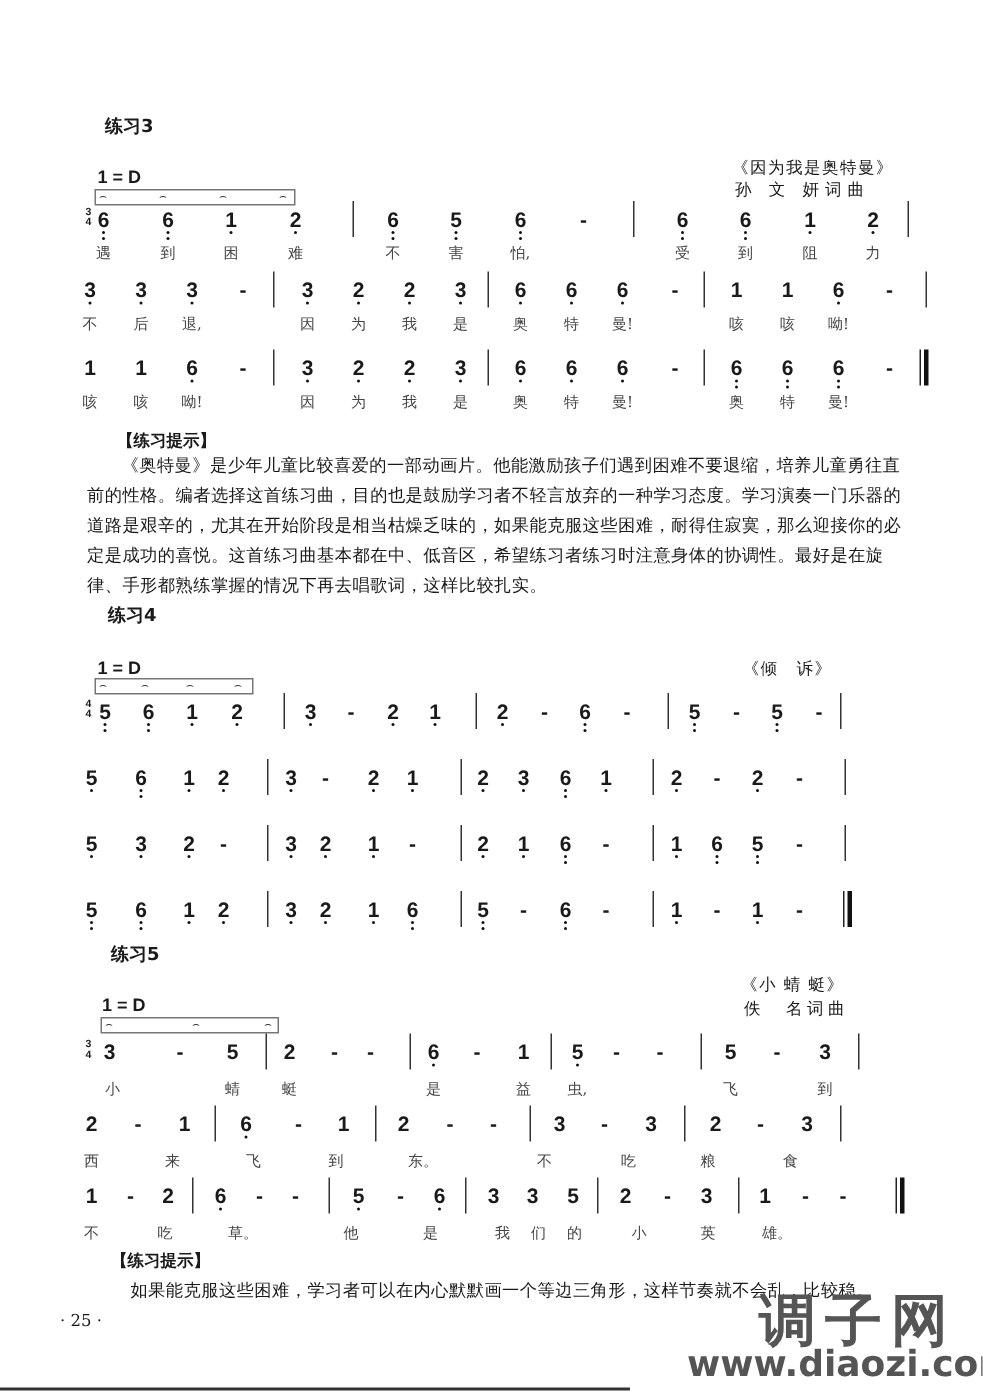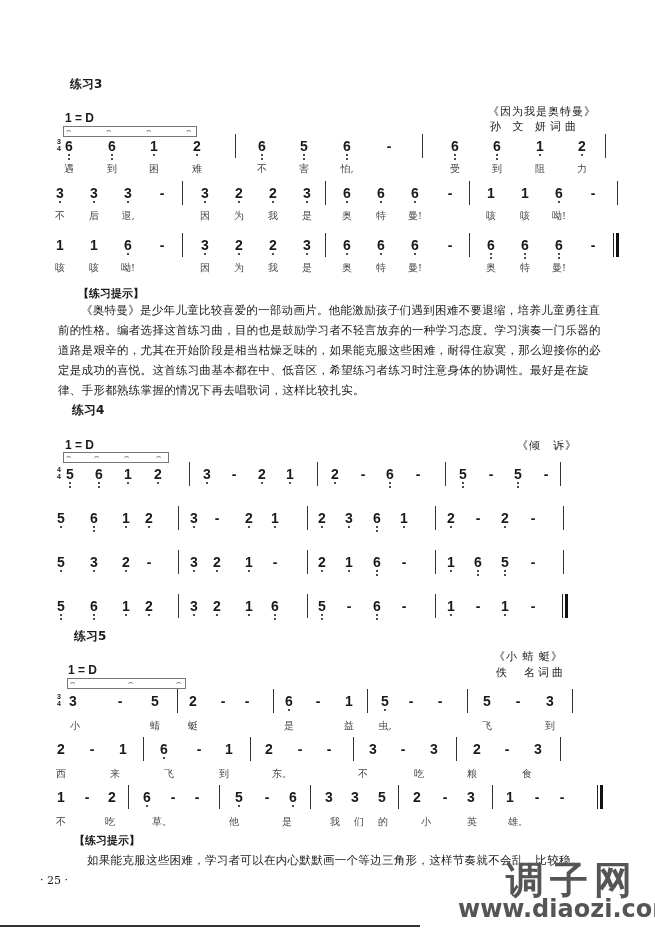--- a/index.html
+++ b/index.html
@@ -144,21 +144,21 @@
   <div class="lyric" style="left:424px;top:24px;">奥</div>
   <div class="lyric" style="left:458px;top:24px;">特</div>
   <div class="lyric" style="left:492px;top:24px;">曼!</div>
 </div>
 
 <div class="abs hint" style="left:78px;top:286px;">【练习提示】</div>
 <div class="abs para" style="left:58px;top:300px;width:548px;text-indent:2em;">《奥特曼》是少年儿童比较喜爱的一部动画片。他能激励孩子们遇到困难不要退缩，培养儿童勇往直前的性格。编者选择这首练习曲，目的也是鼓励学习者不轻言放弃的一种学习态度。学习演奏一门乐器的道路是艰辛的，尤其在开始阶段是相当枯燥乏味的，如果能克服这些困难，耐得住寂寞，那么迎接你的必定是成功的喜悦。这首练习曲基本都在中、低音区，希望练习者练习时注意身体的协调性。最好是在旋律、手形都熟练掌握的情况下再去唱歌词，这样比较扎实。</div>
 
 <div class="abs ex-title" style="left:72px;top:402px;">练习4</div>
 <div class="abs key" style="left:65px;top:438px;">1 = D</div>
-<div class="abs song" style="left:495px;top:438px;margin-left:22px;">《倾　诉》</div>
+<div class="abs song" style="left:495px;top:438px;">《倾　诉》</div>
 <div class="tiebox" style="left:63px;top:452px;width:104px;">
   <span style="left:2px;">⌢</span>
     <span style="left:30px;">⌢</span>
     <span style="left:60px;">⌢</span>
     <span style="left:92px;">⌢</span>
 </div>
 <div class="ts" style="left:56px;top:466px;">
   <div>4</div>
     <div>4</div>
 </div>

